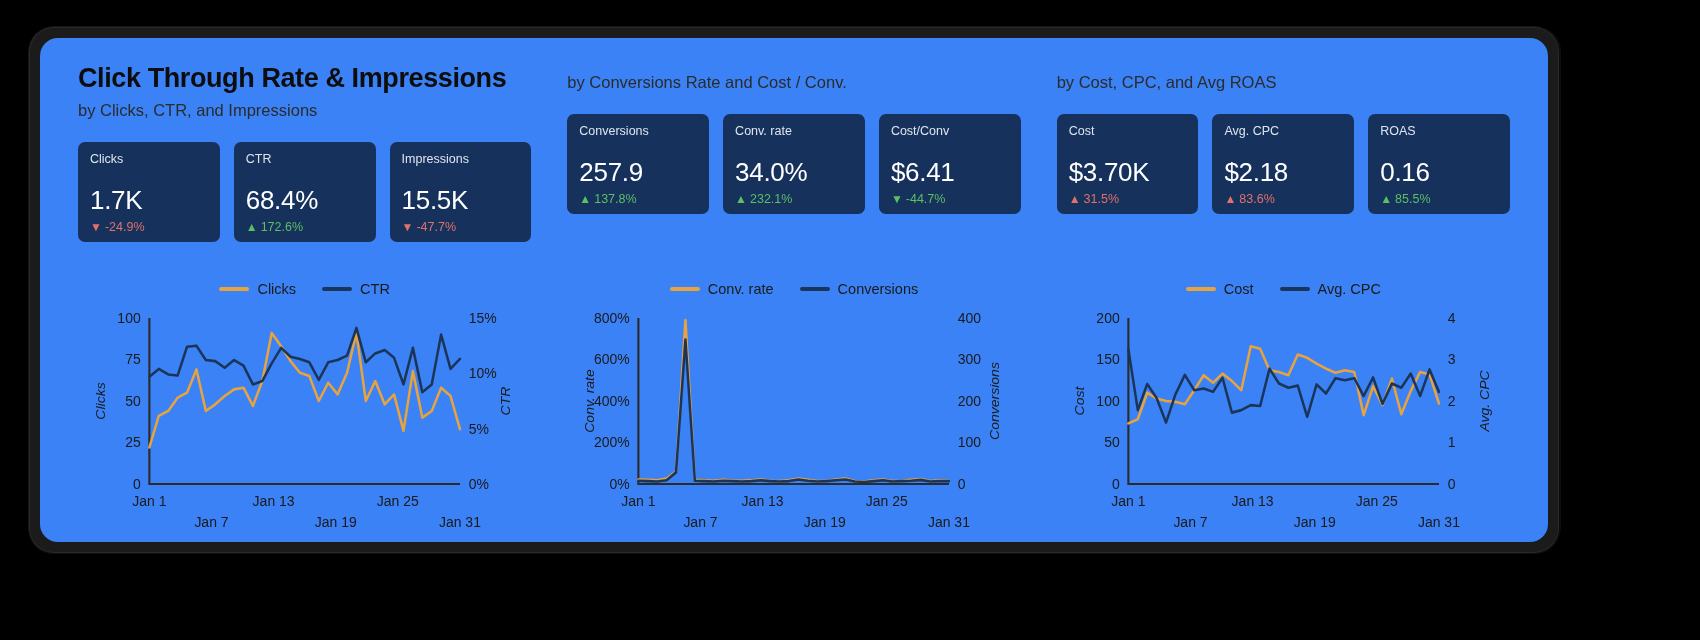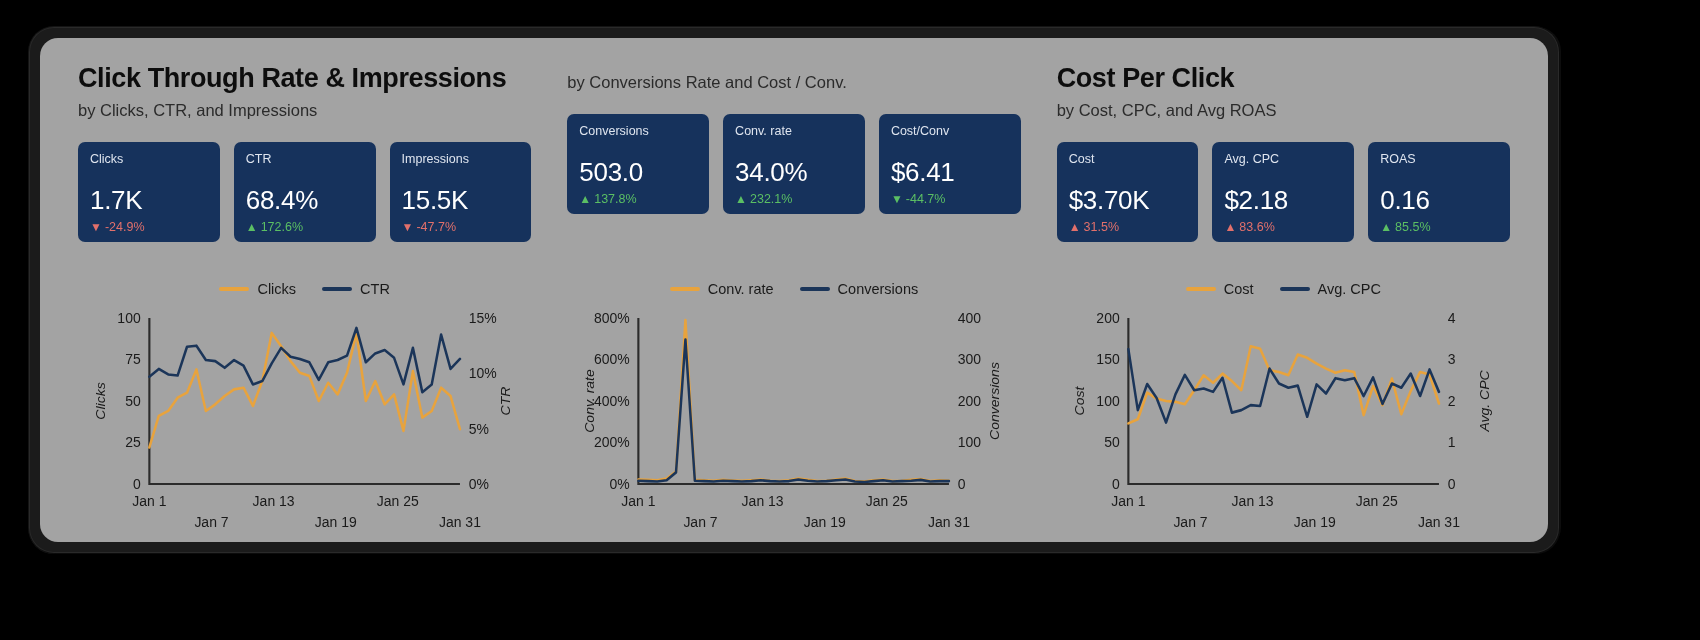--- a/index.html
+++ b/index.html
@@ -29,21 +29,21 @@
     box-shadow:
       0 0 0 1px #2a2a2a,
       2px 2px 0 #0b0b0b,
       -1px 2px 0 #101010,
       3px -1px 0 #0d0d0d;
   }
   .card {
     position: absolute;
     left: 40px; top: 38px;
     width: 1508px; height: 504px;
-    background: #a3a3a3;
+    background: #3b82f6;
     border-radius: 18px;
     overflow: hidden;
   }
 
   .panels { display: flex; width: 100%; height: 100%; padding: 26px 20px 8px 20px; }
   .panel { flex: 1 1 0; position: relative; padding: 0 18px; }
 
   .panel-title {
     font-size: 27px; font-weight: bold; color: #0d0d0d;
     letter-spacing: -0.4px; line-height: 1.05; white-space: nowrap;
@@ -162,21 +162,21 @@
                 <path d="M74.00,70.65 L83.76,62.91 L93.52,68.44 L103.27,69.55 L113.03,40.77 L122.79,39.67 L132.55,54.05 L142.30,55.16 L152.06,61.80 L161.82,54.05 L171.58,59.59 L181.33,78.40 L191.09,75.08 L200.85,57.37 L210.61,41.88 L220.36,50.73 L230.12,52.95 L239.88,56.27 L249.64,73.97 L259.39,56.27 L269.15,54.05 L278.91,49.63 L288.67,21.96 L298.42,56.27 L308.18,47.41 L317.94,44.09 L327.70,51.84 L337.45,78.40 L347.21,41.88 L356.97,86.15 L366.73,78.40 L376.48,28.60 L386.24,62.91 L396.00,52.95" stroke="#1b3559" class="series-line"></path>
               </svg>
             </div>
           </div>
         </div>
         <div class="panel">
           <div class="panel-subtitle">by Conversions Rate and Cost / Conv.</div>
           <div class="kpi-row">
             <div class="kpi">
               <div class="kpi-label">Conversions</div>
-              <div class="kpi-value">503.0</div>
+              <div class="kpi-value">257.9</div>
               <div class="kpi-delta up-good">
                 <span class="arrow">▲</span>
                 <span>137.8%</span>
               </div>
             </div>
             <div class="kpi">
               <div class="kpi-label">Conv. rate</div>
               <div class="kpi-value">34.0%</div>
               <div class="kpi-delta up-good">
                 <span class="arrow">▲</span>
@@ -224,21 +224,20 @@
                 <text x="267.2" y="221" text-anchor="middle" class="xtick-text">Jan 19</text>
                 <text x="331.6" y="200" text-anchor="middle" class="xtick-text">Jan 25</text>
                 <text x="396" y="221" text-anchor="middle" class="xtick-text">Jan 31</text>
                 <path d="M74.00,173.44 L83.76,173.85 L93.52,174.26 L103.27,172.60 L113.03,165.55 L122.79,14.07 L132.55,173.85 L142.30,174.26 L152.06,174.68 L161.82,173.85 L171.58,174.47 L181.33,174.89 L191.09,174.26 L200.85,173.44 L210.61,174.68 L220.36,175.09 L230.12,174.26 L239.88,172.60 L249.64,173.85 L259.39,175.09 L269.15,174.68 L278.91,173.44 L288.67,172.60 L298.42,175.09 L308.18,175.51 L317.94,174.26 L327.70,173.44 L337.45,175.09 L347.21,174.68 L356.97,173.85 L366.73,173.02 L376.48,175.09 L386.24,174.26 L396.00,174.68" stroke="#e8a33d" class="series-line"></path>
                 <path d="M74.00,174.68 L83.76,175.09 L93.52,175.51 L103.27,174.26 L113.03,166.38 L122.79,33.58 L132.55,174.68 L142.30,175.09 L152.06,175.51 L161.82,174.68 L171.58,175.09 L181.33,175.51 L191.09,175.09 L200.85,174.26 L210.61,175.09 L220.36,175.51 L230.12,175.09 L239.88,173.44 L249.64,174.68 L259.39,175.51 L269.15,175.09 L278.91,174.26 L288.67,173.44 L298.42,175.51 L308.18,175.93 L317.94,175.09 L327.70,174.26 L337.45,175.51 L347.21,175.09 L356.97,174.68 L366.73,173.85 L376.48,175.51 L386.24,175.09 L396.00,175.09" stroke="#1b3559" class="series-line"></path>
               </svg>
             </div>
           </div>
         </div>
         <div class="panel">
-          <div class="panel-title">Cost Per Click</div>
           <div class="panel-subtitle">by Cost, CPC, and Avg ROAS</div>
           <div class="kpi-row">
             <div class="kpi">
               <div class="kpi-label">Cost</div>
               <div class="kpi-value">$3.70K</div>
               <div class="kpi-delta up-bad">
                 <span class="arrow">▲</span>
                 <span>31.5%</span>
               </div>
             </div>

